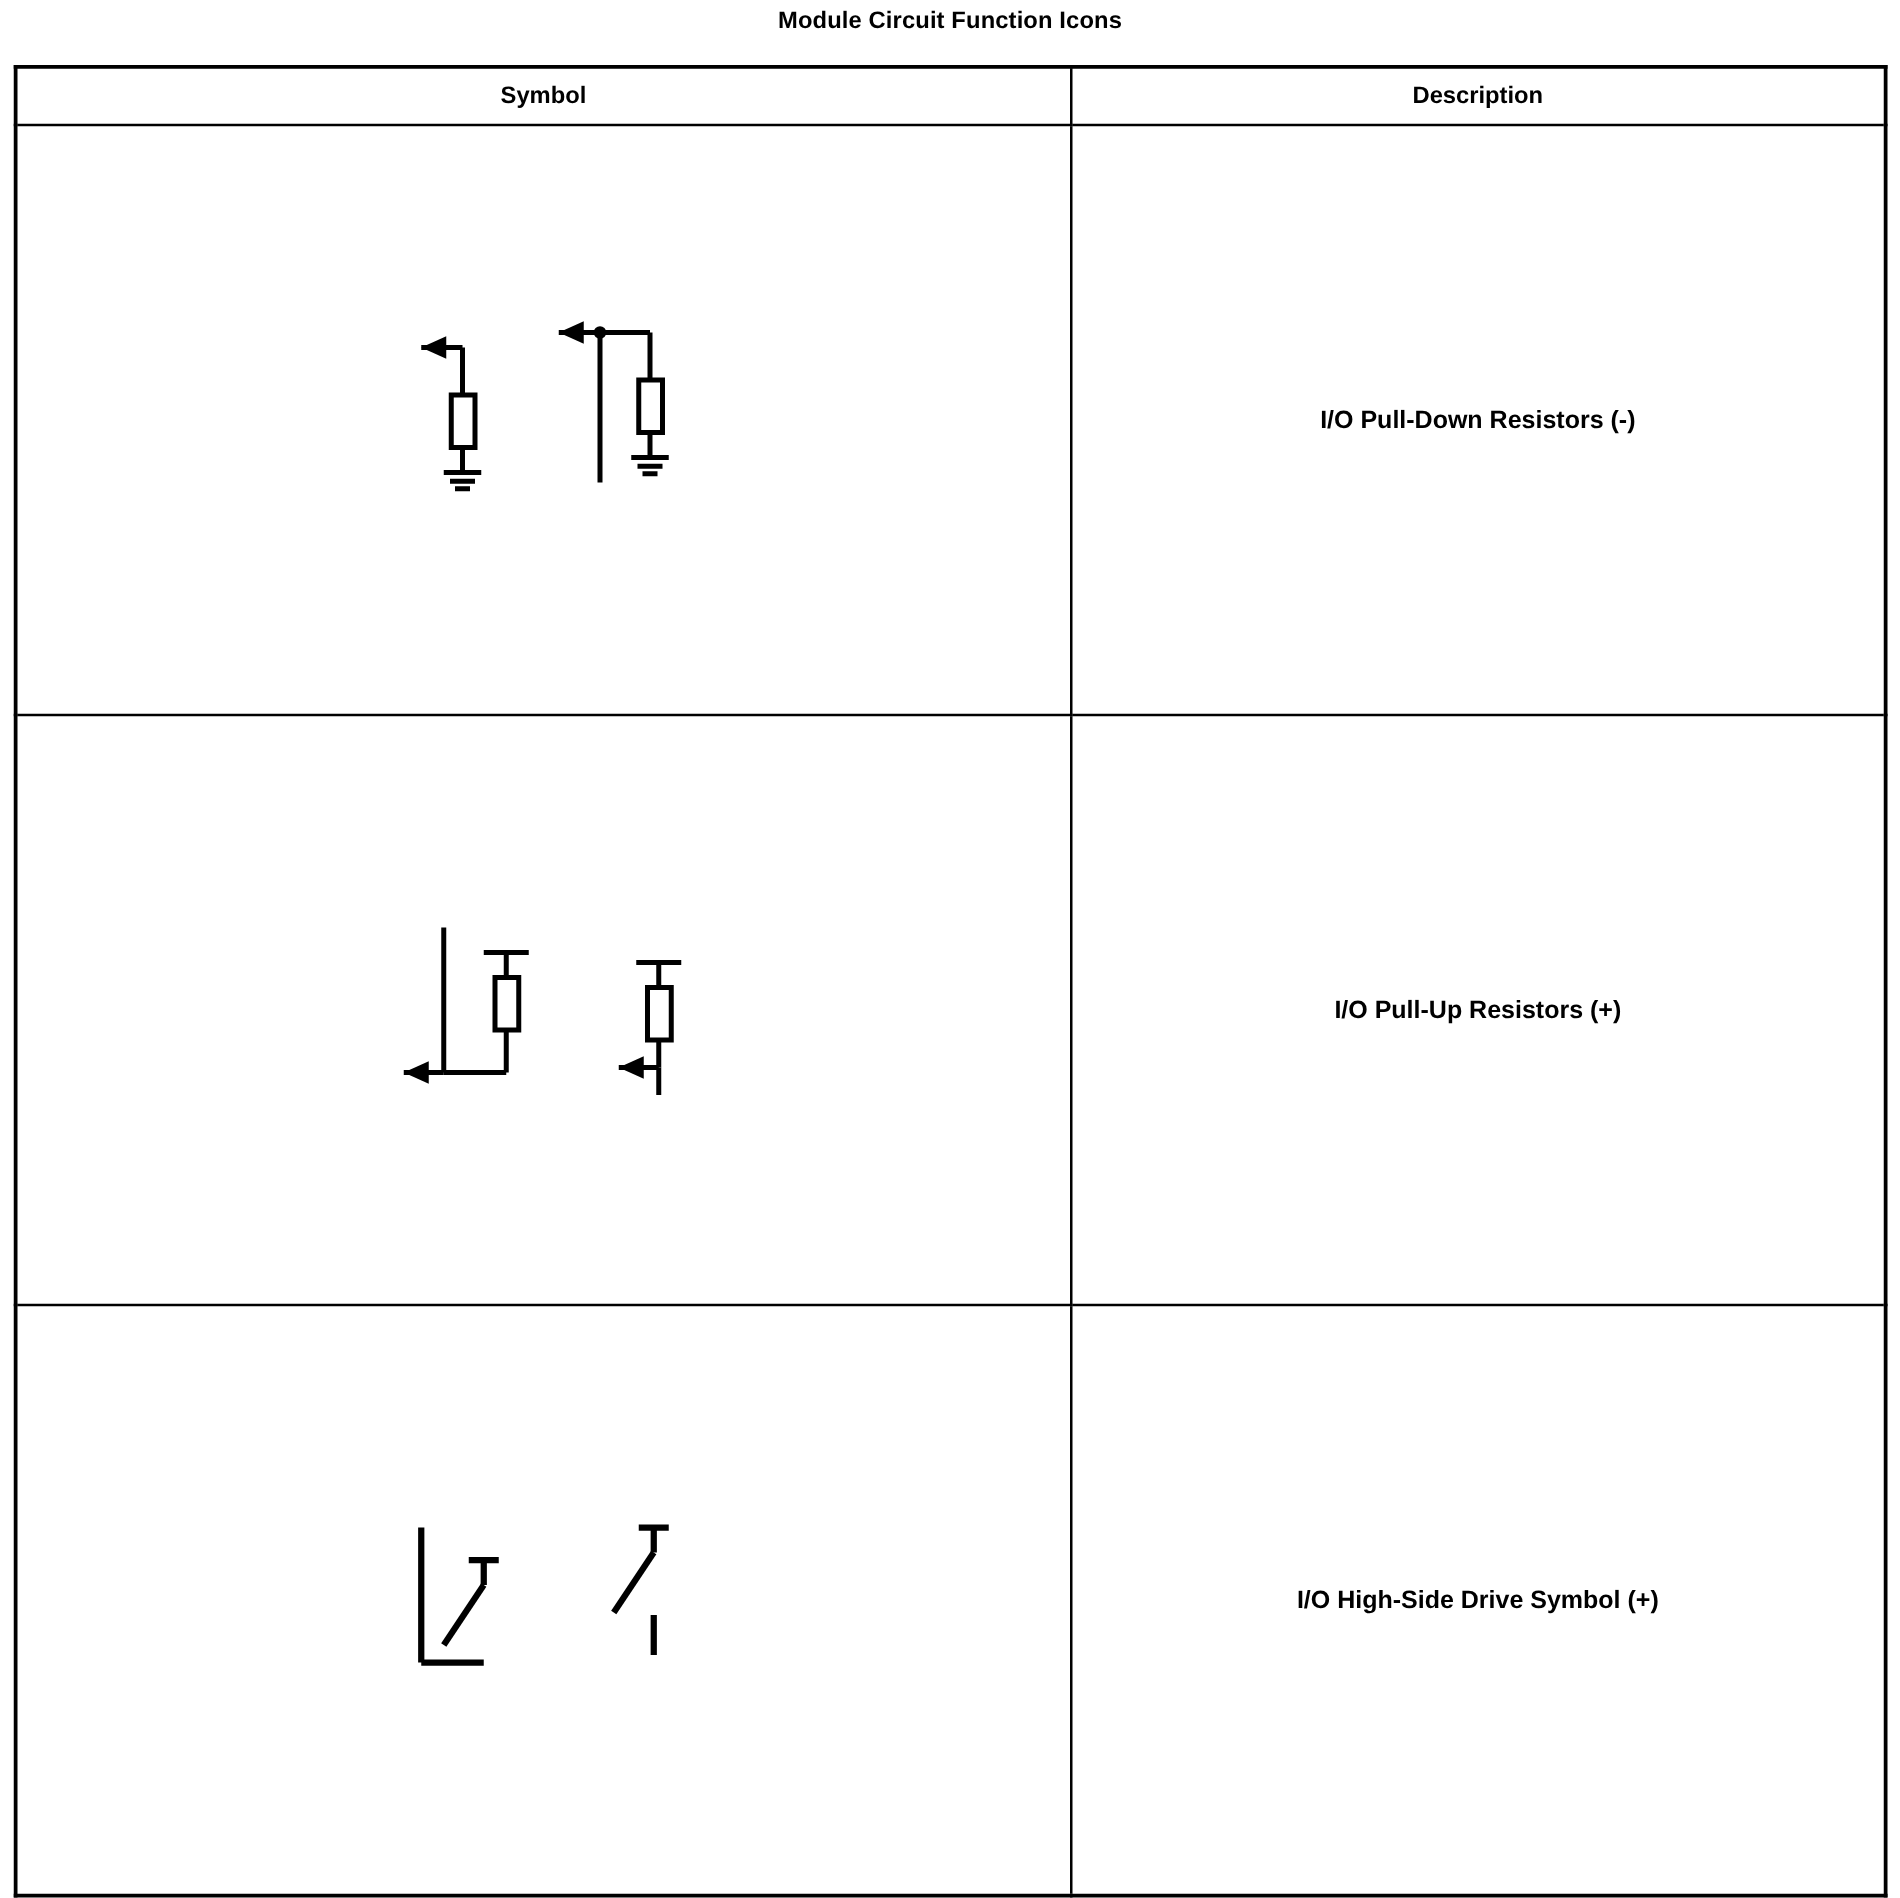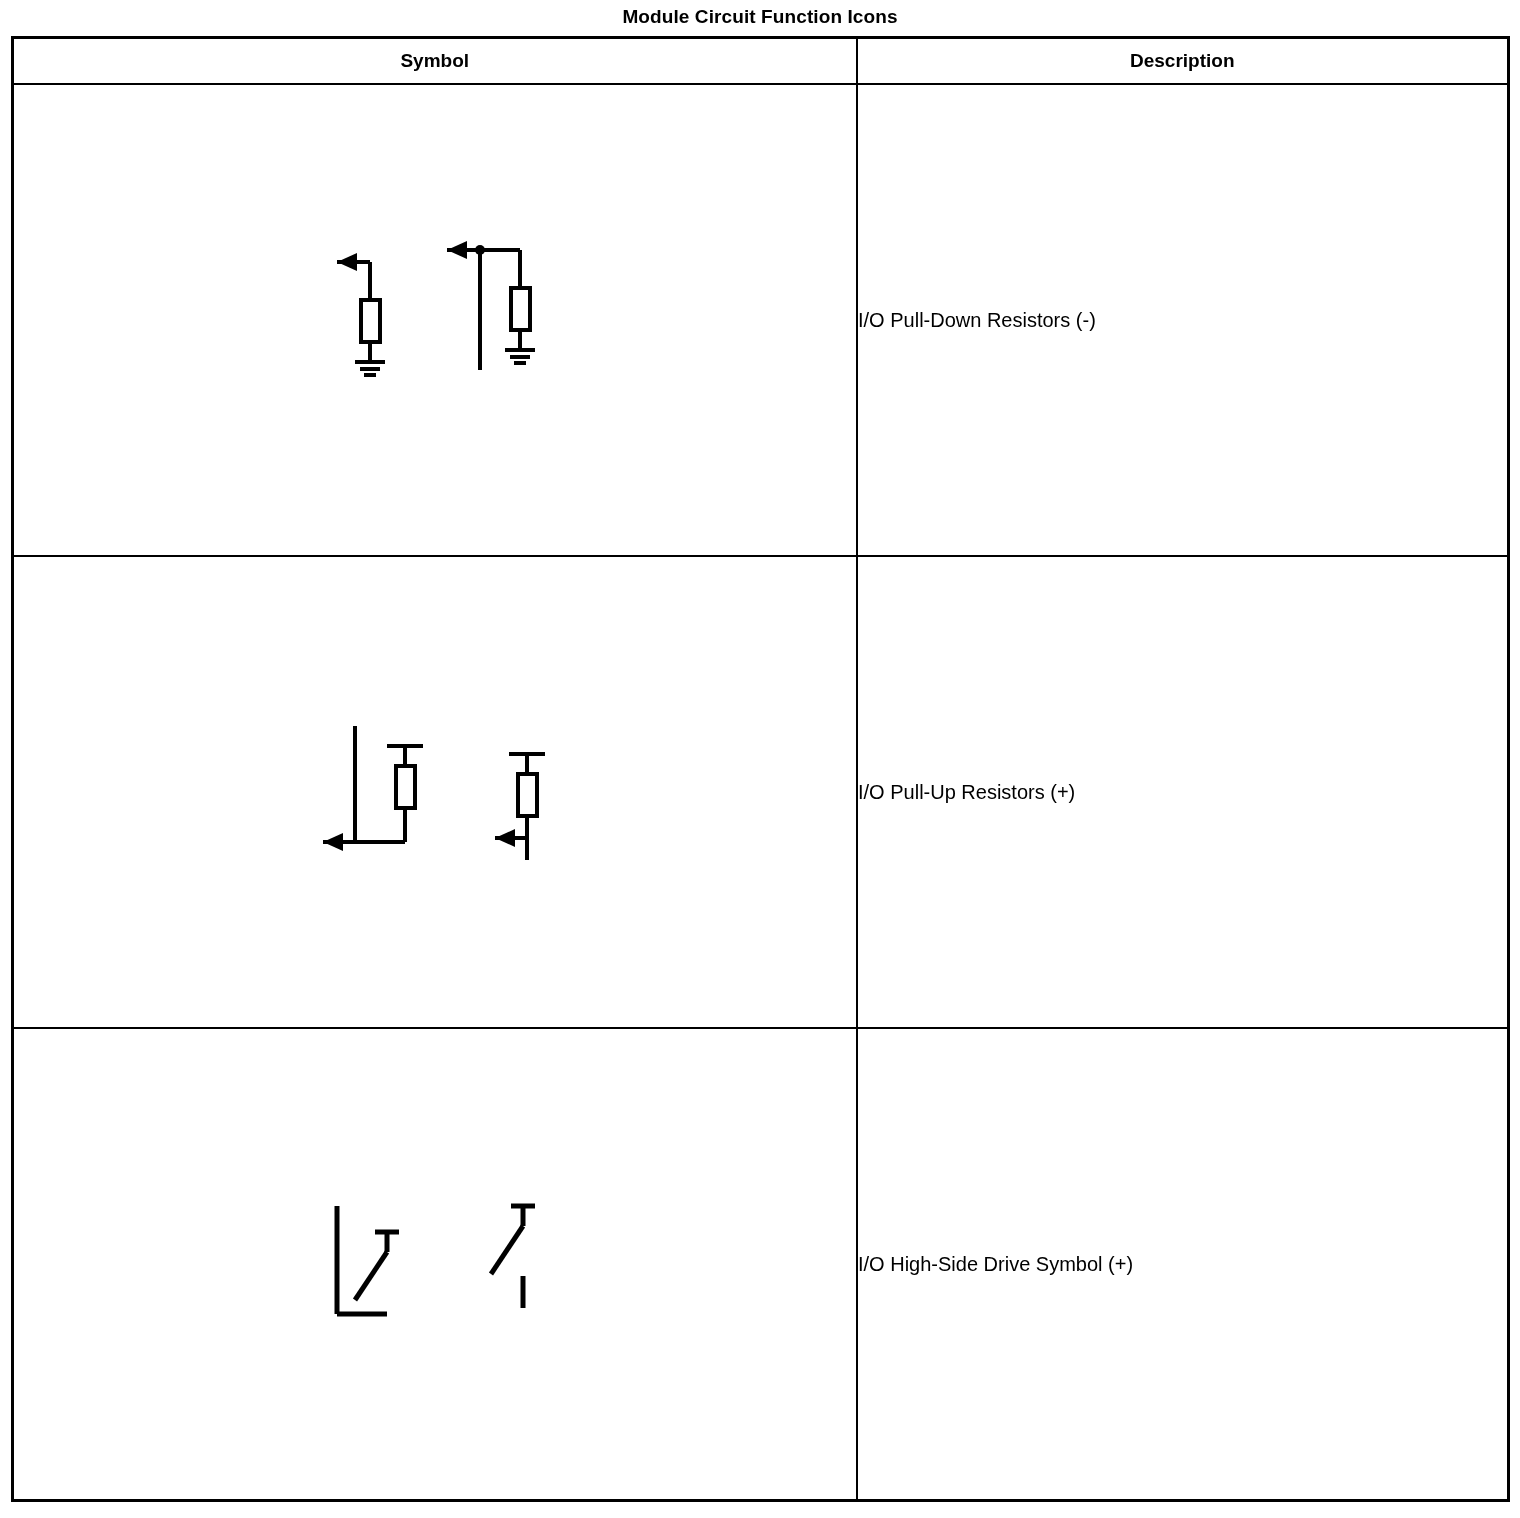--- a/index.html
+++ b/index.html
@@ -27,21 +27,21 @@
     font-weight: bold;
     letter-spacing: 0.1px;
     padding-top: 6px;
     padding-bottom: 8px;
     color: #000;
   }
   table.icon-table {
     border-collapse: collapse;
     table-layout: fixed;
     width: 1476px;
-    margin: 0 auto;
+    margin: 16px auto;
     border: 3px solid #000;
   }
   table.icon-table th,
   table.icon-table td {
     border: 2px solid #000;
     padding: 0;
     vertical-align: middle;
   }
   col.sym-col { width: 845px; }
   col.desc-col { width: 651px; }
@@ -53,24 +53,24 @@
     vertical-align: middle;
   }
   td.symbol-cell {
     height: 470px;
     text-align: center;
     vertical-align: middle;
   }
   td.desc-cell {
     height: 470px;
     font-size: 20px;
-    font-weight: normal;
+    font-weight: bold;
     padding-left: 14px;
     vertical-align: middle;
-    text-align: left;
+    text-align: center;
   }
   .sym-wrap {
     display: flex;
     align-items: center;
     justify-content: center;
     width: 100%;
     height: 100%;
   }
   .sym-svg { display: block; }
 </style>

